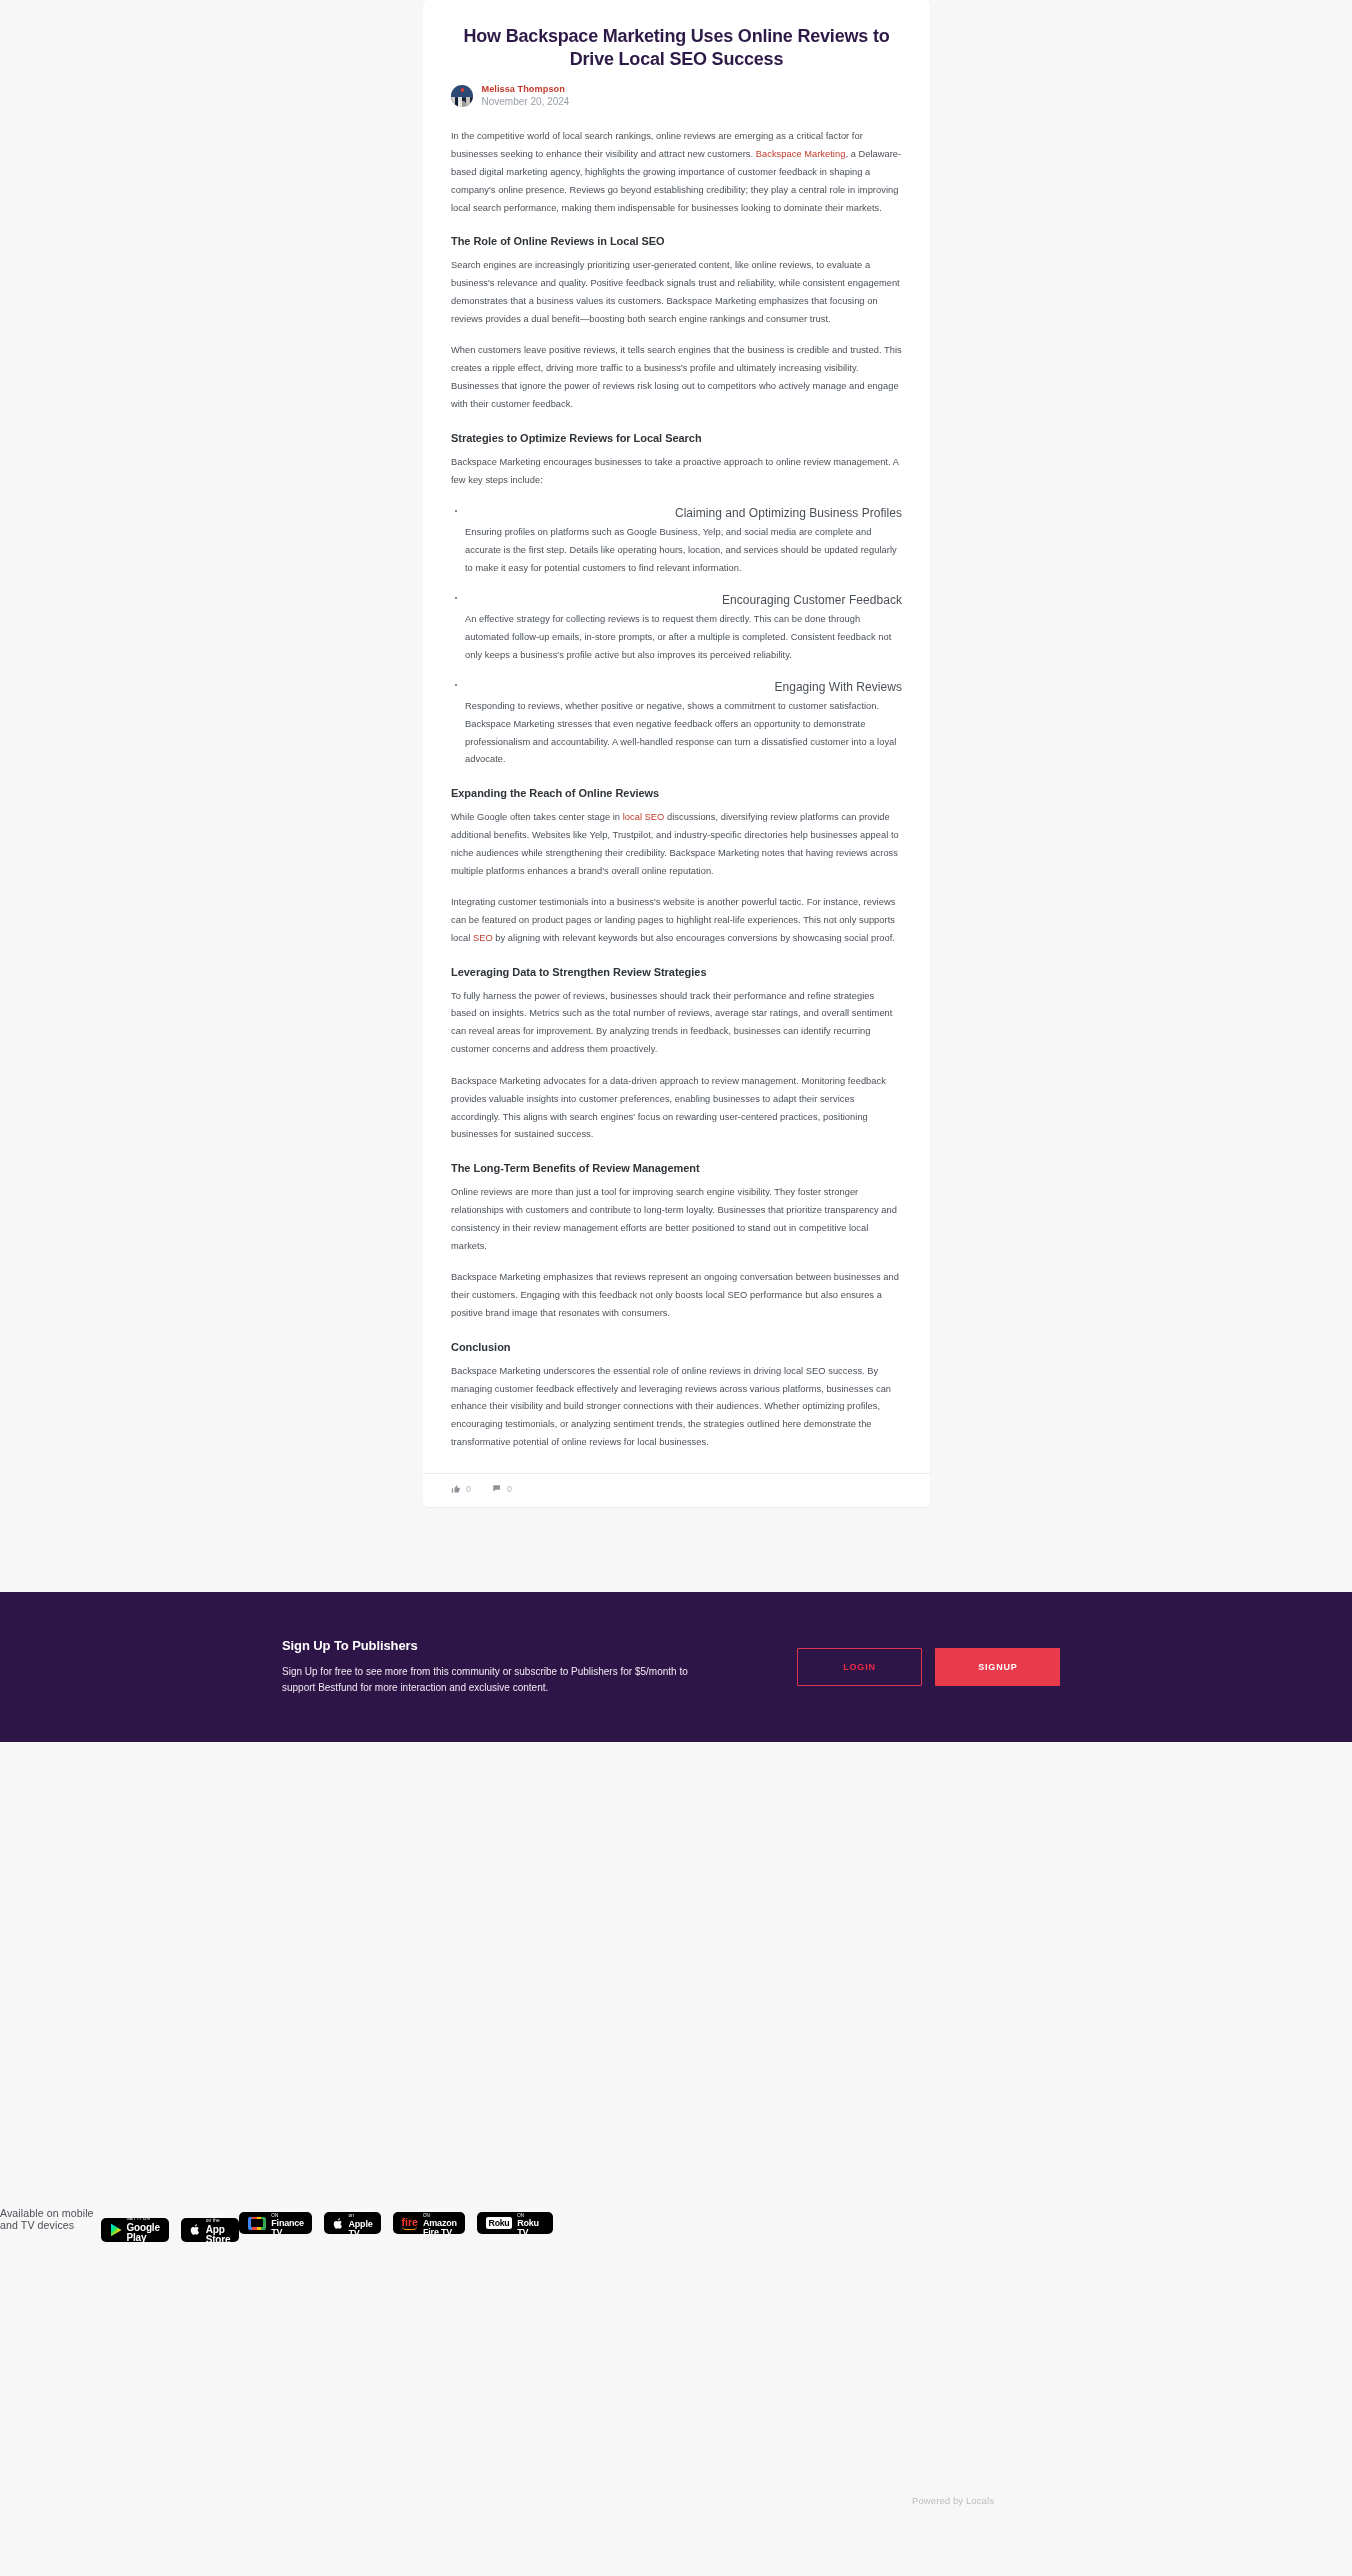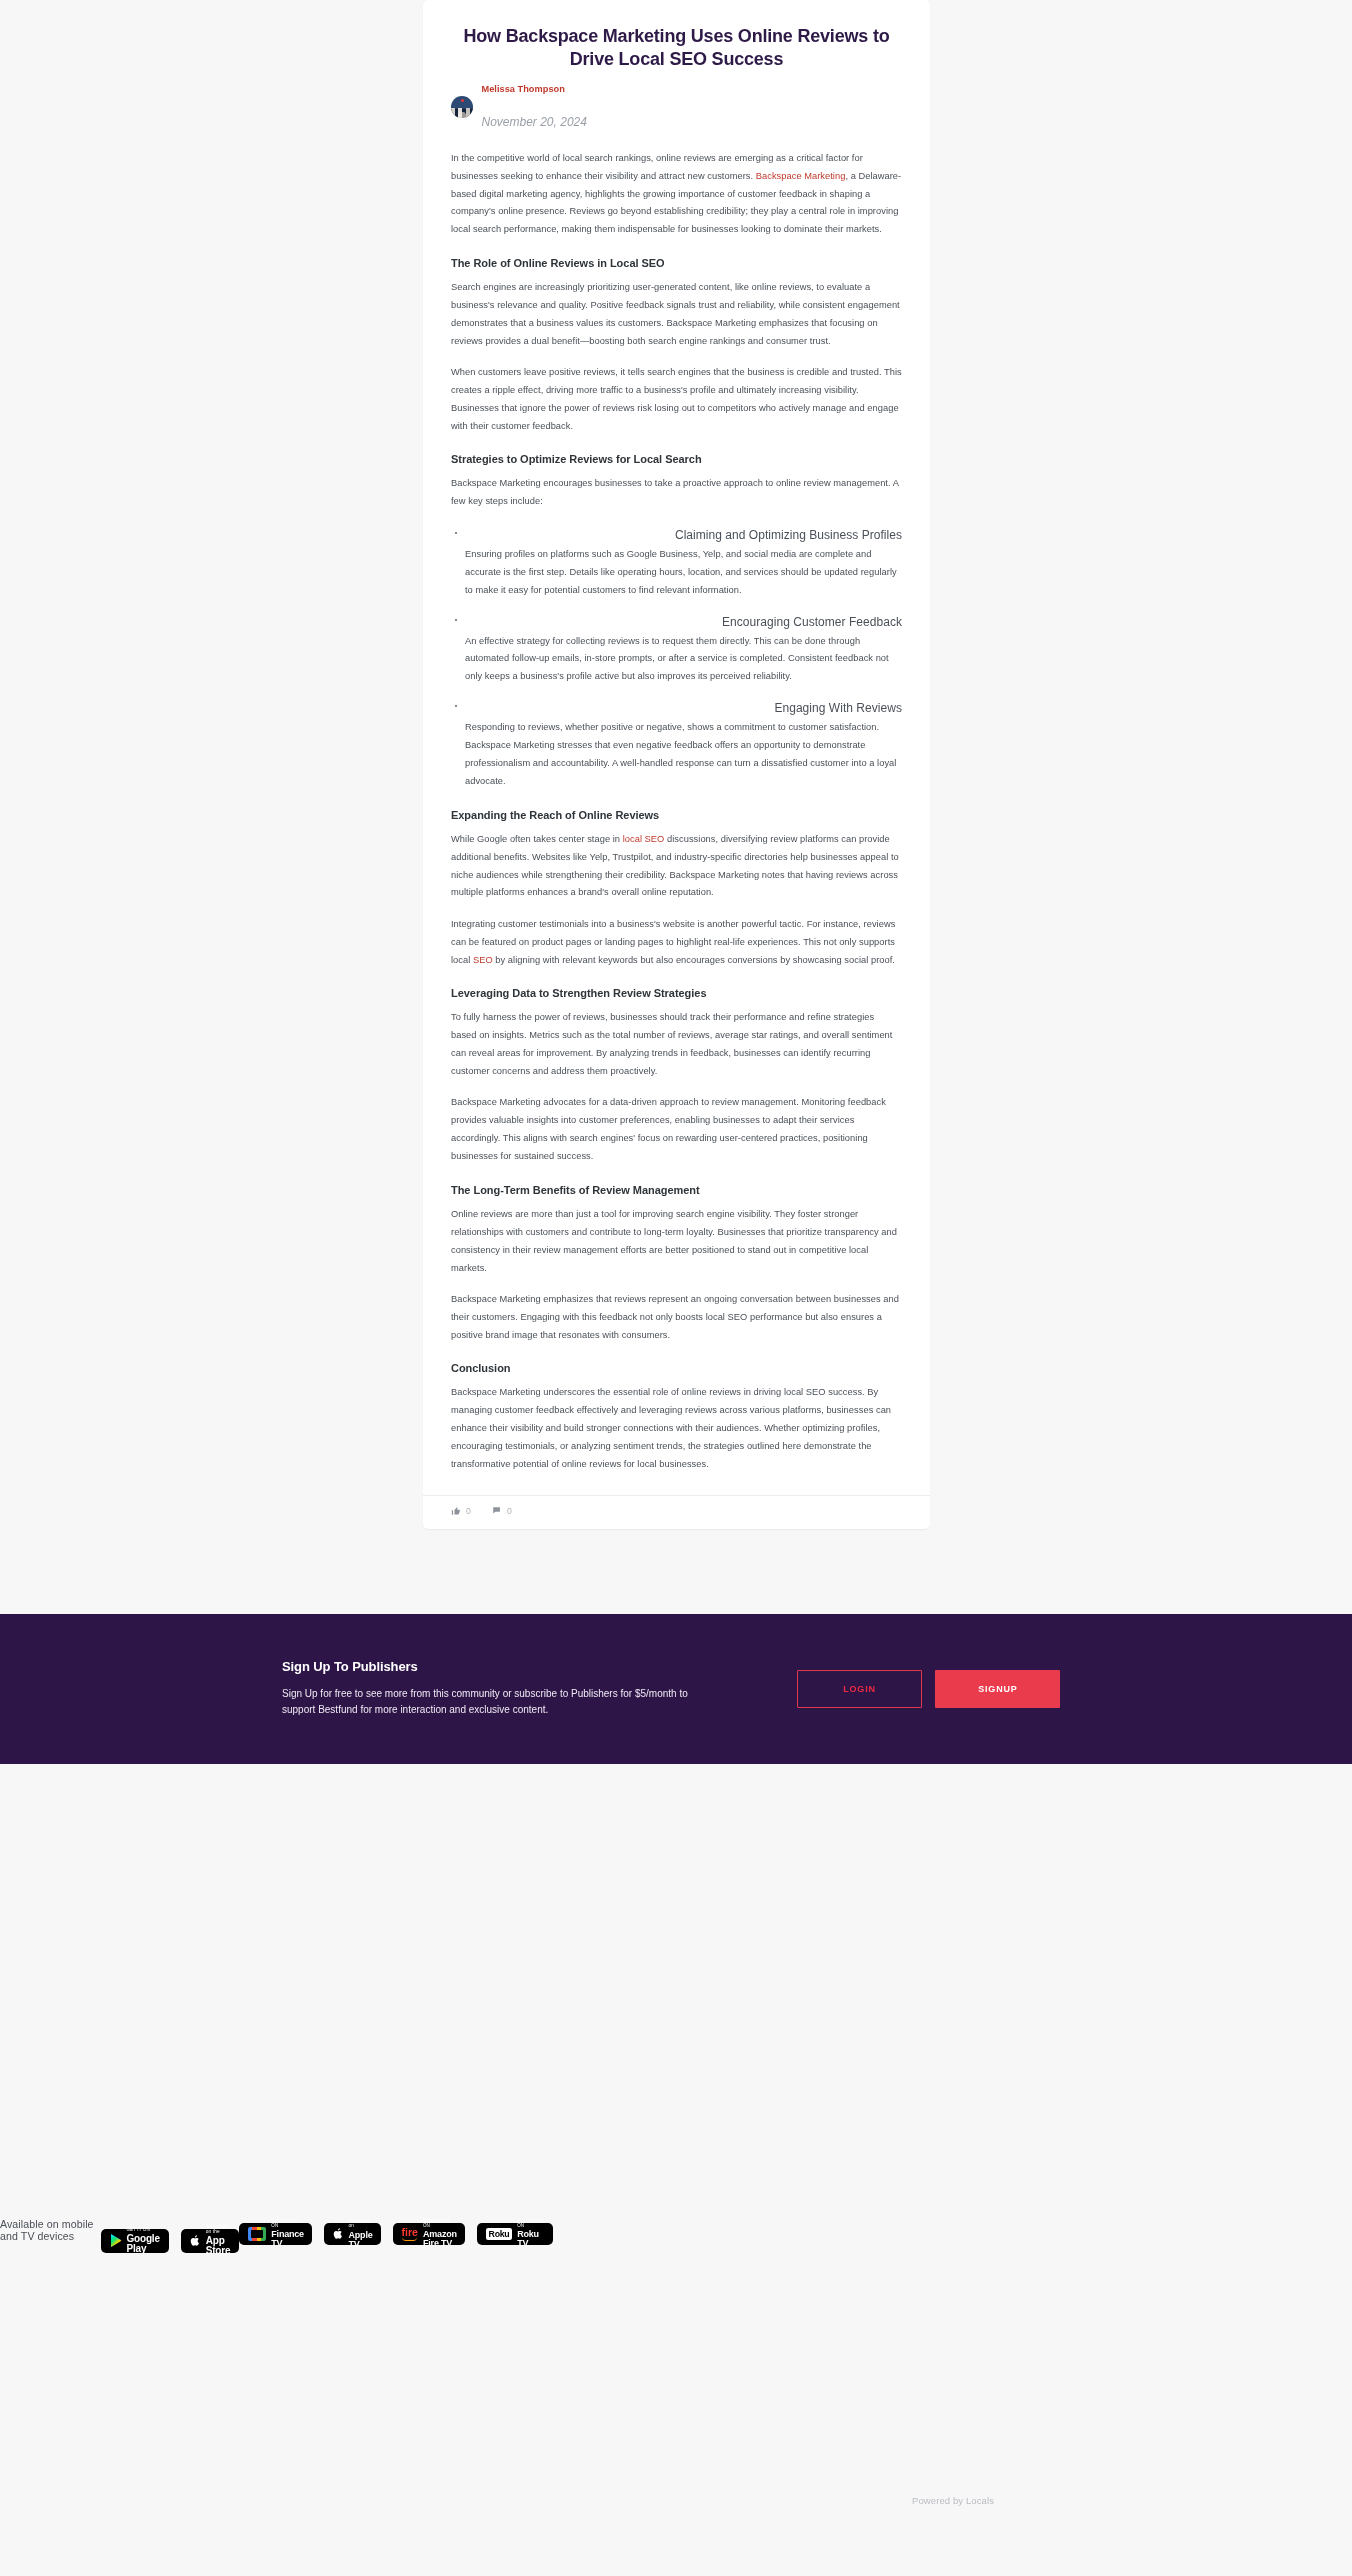--- a/index.html
+++ b/index.html
@@ -93,21 +93,21 @@
   .byline-avatar::after {
     content:""; position:absolute; left:0; right:0; bottom:0; height:46%;
     background:
       linear-gradient(90deg, rgba(232,227,217,.9) 0 18%, transparent 18% 34%, rgba(244,240,233,.92) 34% 52%, transparent 52% 66%, rgba(228,221,209,.85) 66% 86%, transparent 86%),
       rgba(16,28,46,.3);
   }
   .byline-text { line-height: 1.35; }
   .byline-author {
     font-size: 9.2px; font-weight: 700; color: #c0392b; letter-spacing: 0.04px;
   }
-  .byline-date { font-size: 12px; color: #9aa0a8; margin-top: 19px; font-style: italic; }
+  .byline-date { font-size: 10px; color: #9aa0a8; margin-top: 0; }
 
   .article { margin-top: 19px; }
   .article p {
     font-size: 9.3px;
     line-height: 1.93;
     color: #4a5058;
     margin-bottom: 13.4px;
     letter-spacing: 0.04px;
   }
   .article h2 {
@@ -318,21 +318,21 @@
           <h2>Strategies to Optimize Reviews for Local Search</h2>
           <p>Backspace Marketing encourages businesses to take a proactive approach to online review management. A few key steps include:</p>
 
           <ul>
             <li>
               <div class="li-title">Claiming and Optimizing Business Profiles</div>
               <div class="li-desc">Ensuring profiles on platforms such as Google Business, Yelp, and social media are complete and accurate is the first step. Details like operating hours, location, and services should be updated regularly to make it easy for potential customers to find relevant information.</div>
             </li>
             <li>
               <div class="li-title">Encouraging Customer Feedback</div>
-              <div class="li-desc">An effective strategy for collecting reviews is to request them directly. This can be done through automated follow-up emails, in-store prompts, or after a service is completed. Consistent feedback not only keeps a business's profile active but also improves its perceived reliability.</div>
+              <div class="li-desc">An effective strategy for collecting reviews is to request them directly. This can be done through automated follow-up emails, in-store prompts, or after a multiple is completed. Consistent feedback not only keeps a business's profile active but also improves its perceived reliability.</div>
             </li>
             <li>
               <div class="li-title">Engaging With Reviews</div>
               <div class="li-desc">Responding to reviews, whether positive or negative, shows a commitment to customer satisfaction. Backspace Marketing stresses that even negative feedback offers an opportunity to demonstrate professionalism and accountability. A well-handled response can turn a dissatisfied customer into a loyal advocate.</div>
             </li>
           </ul>
 
           <h2>Expanding the Reach of Online Reviews</h2>
           <p><span>While Google often takes center stage in </span><a href="#">local SEO</a><span> discussions, diversifying review platforms can provide additional benefits. Websites like Yelp, Trustpilot, and industry-specific directories help businesses appeal to niche audiences while strengthening their credibility. Backspace Marketing notes that having reviews across multiple platforms enhances a brand's overall online reputation.</span></p>
           <p><span>Integrating customer testimonials into a business's website is another powerful tactic. For instance, reviews can be featured on product pages or landing pages to highlight real-life experiences. This not only supports local </span><a href="#">SEO</a><span> by aligning with relevant keywords but also encourages conversions by showcasing social proof.</span></p>

